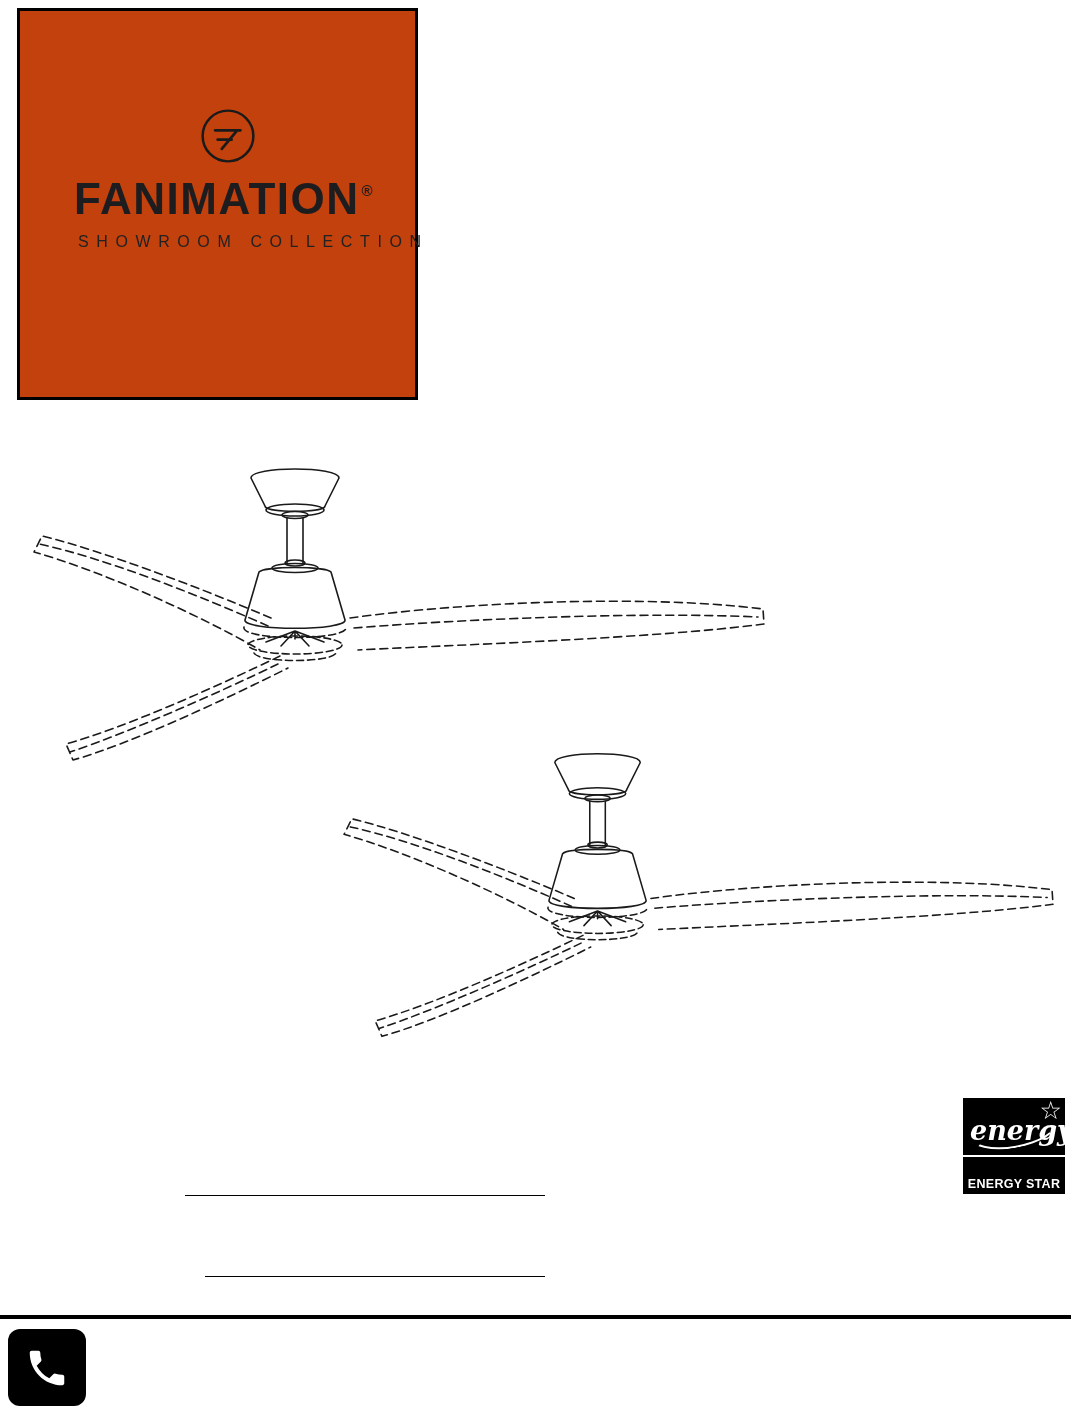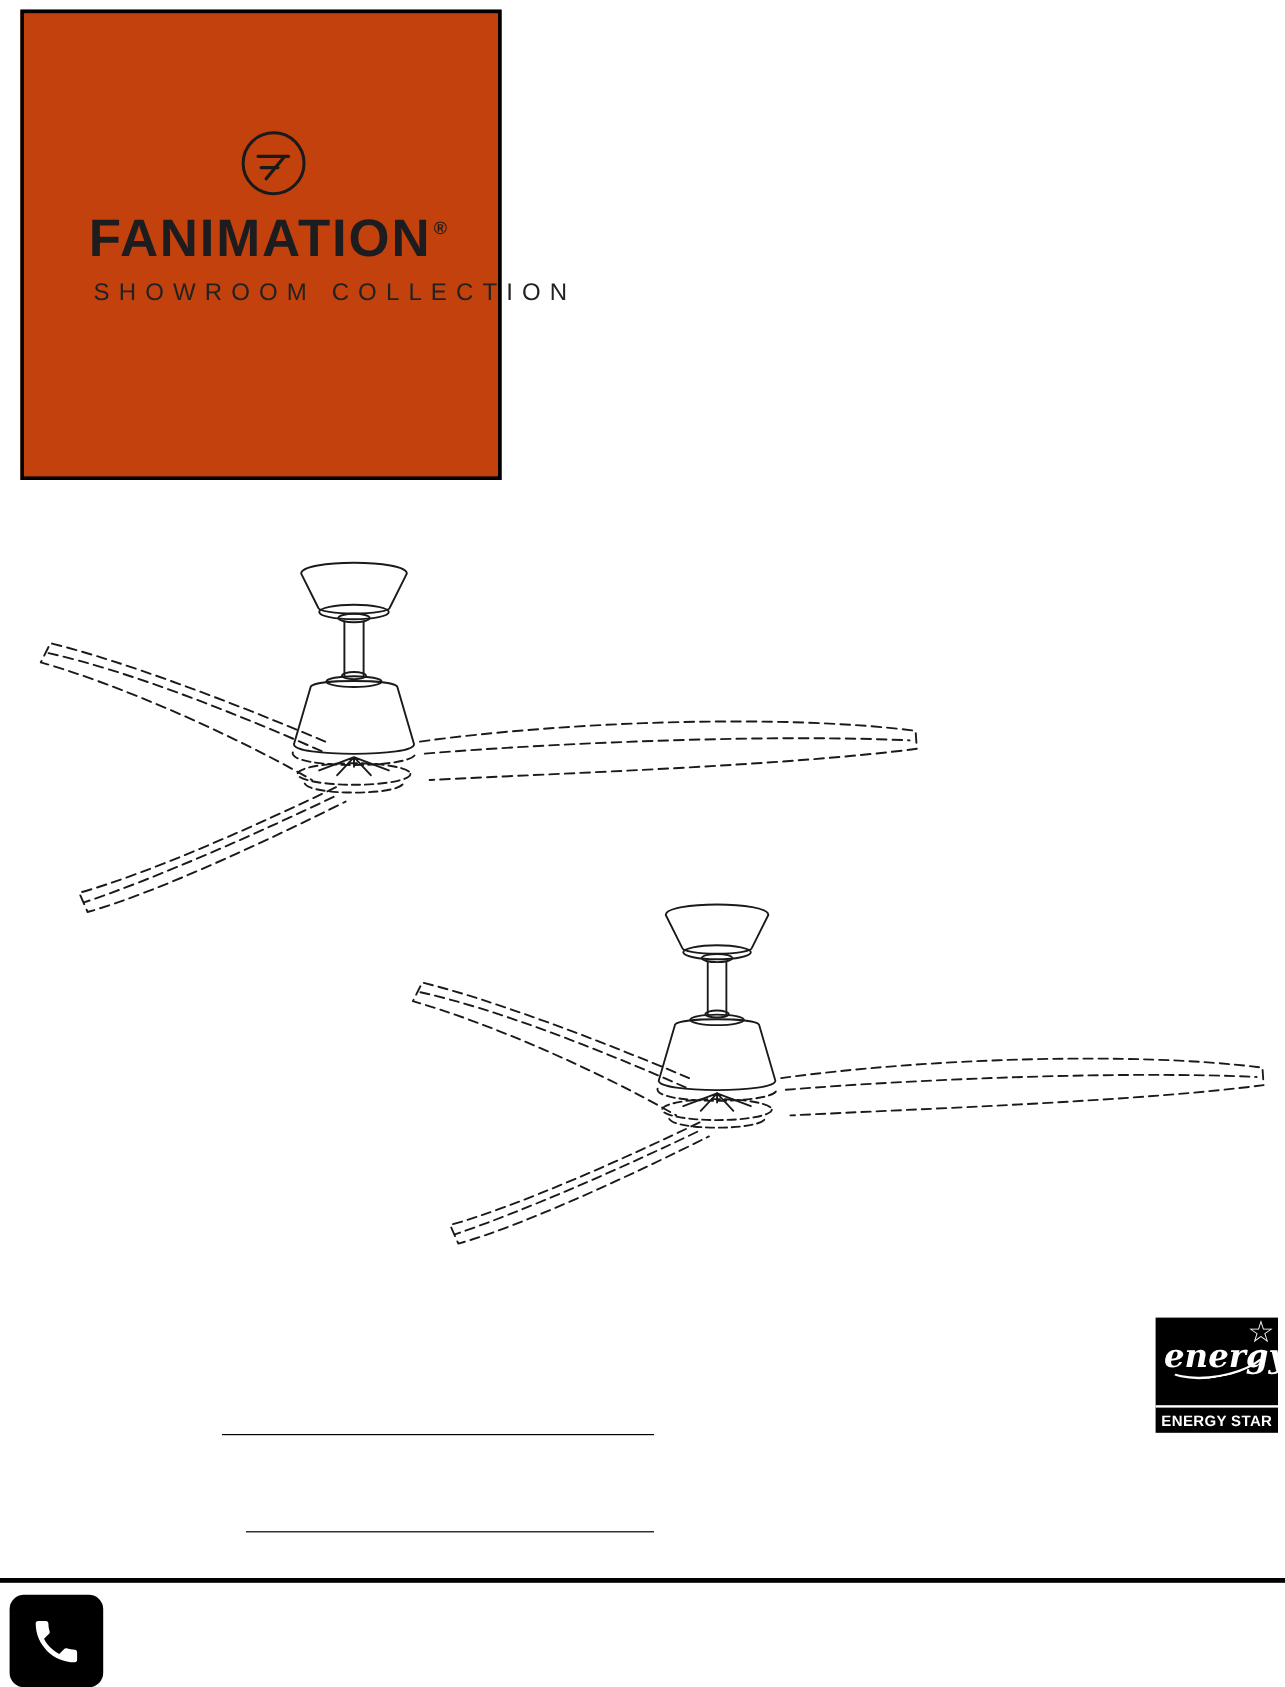--- a/index.html
+++ b/index.html
@@ -14,21 +14,21 @@
     position:absolute; left:17px; top:8px; width:401px; height:392px;
     border:3px solid #000; background:#c2410c;
   }
   .monogram { position:absolute; left:179px; top:96px; width:58px; height:58px; }
   .brand-name {
     position:absolute; left:54px; top:163px; font-size:44px; font-weight:bold;
     letter-spacing:1.5px; color:#1d1d1f; white-space:nowrap;
   }
   .reg { font-size:15px; font-weight:bold; vertical-align:18px; letter-spacing:0; margin-left:2px; }
   .tagline {
-    position:absolute; left:58px; top:222px; font-size:20px; letter-spacing:7.6px;
+    position:absolute; left:58px; top:222px; font-size:16px; letter-spacing:7.6px;
     color:#222; white-space:nowrap;
   }
 
   
   .fan { position:absolute; }
   .fan-top    { left:28px;  top:460px; width:745px; height:312px; }
   .fan-bottom { left:338px; top:745px; width:724px; height:303px; }
 
   
   .energy-star {
@@ -42,21 +42,21 @@
   }
   .es-star { position:absolute; right:3px; top:0px; font-size:25px; line-height:1; }
   .es-arc {
     position:absolute; left:5px; top:12px; width:90px; height:38px;
     border:2px solid transparent; border-bottom:2px solid #fff; border-radius:50%;
     transform:rotate(-10deg);
   }
   .es-label {
     position:absolute; left:0; right:0; bottom:3px; text-align:center;
     font-size:12.5px; font-weight:bold; letter-spacing:0.3px;
-    border-top:2px solid #fff; padding-top:4px;margin-top:12px;
+    border-top:2px solid #fff; padding-top:20px;margin-top:12px;
   }
 
   
   .blank-line { position:absolute; height:0; border-top:1.6px solid #000; }
   .line-1 { left:185px; top:1195px; width:360px; }
   .line-2 { left:205px; top:1276px; width:340px; }
 
   
   .bottom-rule { position:absolute; left:0; top:1315px; width:1071px; height:4px; background:#000; }
   .phone-badge {

